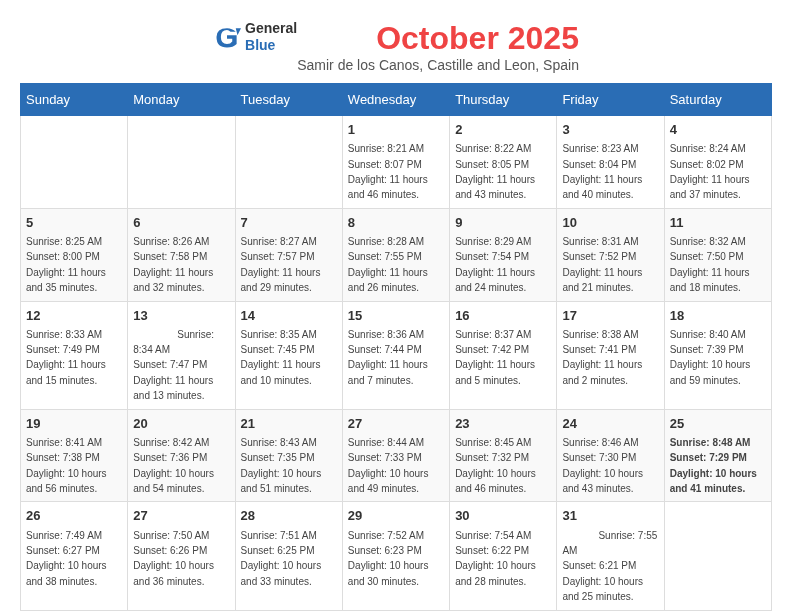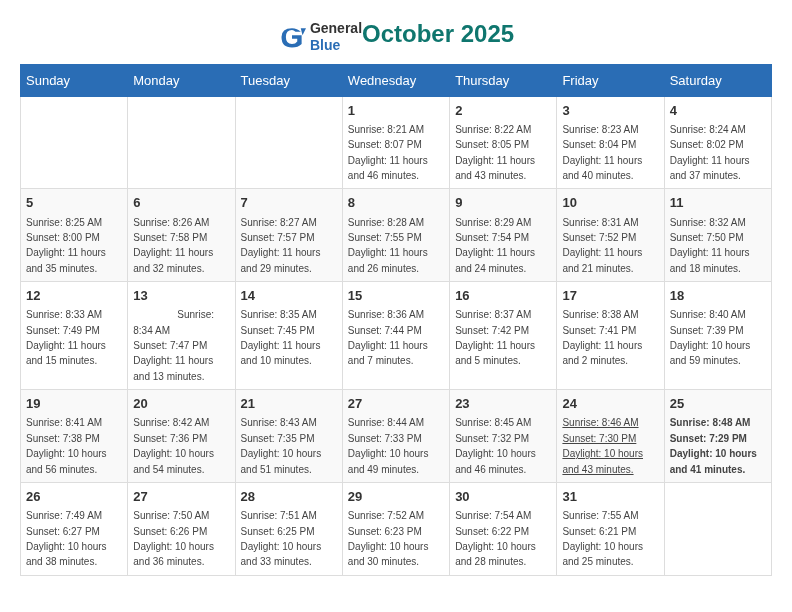--- a/index.html
+++ b/index.html
@@ -28,23 +28,23 @@
       color: #333;
     }
     .logo-icon {
       width: 28px;
       height: 28px;
     }
     .title-area {
       text-align: right;
     }
     .month-title {
-      font-size: 24px;
+      font-size: 32px;
       font-weight: bold;
-      color: #0f766e;
+      color: #ef4444;
     }
     .subtitle {
       font-size: 14px;
       color: #555;
     }
     table {
       width: 100%;
       border-collapse: collapse;
       font-size: 11px;
       border-radius: 20px;
@@ -99,20 +99,21 @@
       <path d="M4 16 Q4 6 16 6 Q22 6 26 10 L20 10 Q18 8 16 8 Q9 8 9 16 Q9 24 16 24 Q20 24 22 21 L22 18 L16 18 L16 14 L27 14 L27 24 Q23 28 16 28 Q4 28 4 16Z" fill="#2a6db5"></path>
       <path d="M26 6 L32 6 L28 14 L26 6Z" fill="#2a6db5"></path>
     </svg>
     <div class="logo-text">
       <div>General</div>
       <div style="color:#2a6db5;">Blue</div>
     </div>
   </div>
   <div class="title-area">
     <div class="month-title">October 2025</div>
+    <div class="subtitle">Samir de los Canos, Castille and Leon, Spain</div>
   </div>
 </div>
 
 <table>
   <thead>
     <tr>
     <th>Sunday</th>
         <th>Monday</th>
         <th>Tuesday</th>
         <th>Wednesday</th>
@@ -194,21 +195,21 @@
 Daylight: 10 hours and 54 minutes.</span></td>
         <td><span class="day-number">21</span><span class="day-info" style="white-space: pre-line;">Sunrise: 8:43 AM
 Sunset: 7:35 PM
 Daylight: 10 hours and 51 minutes.</span></td>
         <td><span class="day-number">27</span><span class="day-info" style="white-space: pre-line;">Sunrise: 8:44 AM
 Sunset: 7:33 PM
 Daylight: 10 hours and 49 minutes.</span></td>
         <td><span class="day-number">23</span><span class="day-info" style="white-space: pre-line;">Sunrise: 8:45 AM
 Sunset: 7:32 PM
 Daylight: 10 hours and 46 minutes.</span></td>
-        <td><span class="day-number">24</span><span class="day-info" style="white-space: pre-line; text-decoration: underline;">Sunrise: 8:46 AM
+        <td><span class="day-number">24</span><span class="day-info" style="white-space: pre-line;">Sunrise: 8:46 AM
 Sunset: 7:30 PM
 Daylight: 10 hours and 43 minutes.</span></td>
         <td><span class="day-number">25</span><span class="day-info" style="white-space: pre-line; font-weight: bold;">Sunrise: 8:48 AM
 Sunset: 7:29 PM
 Daylight: 10 hours and 41 minutes.</span></td>
       </tr>
       <tr>
         <td><span class="day-number">26</span><span class="day-info" style="white-space: pre-line;">Sunrise: 7:49 AM
 Sunset: 6:27 PM
 Daylight: 10 hours and 38 minutes.</span></td>
@@ -217,19 +218,19 @@
 Daylight: 10 hours and 36 minutes.</span></td>
         <td><span class="day-number">28</span><span class="day-info" style="white-space: pre-line;">Sunrise: 7:51 AM
 Sunset: 6:25 PM
 Daylight: 10 hours and 33 minutes.</span></td>
         <td><span class="day-number">29</span><span class="day-info" style="white-space: pre-line;">Sunrise: 7:52 AM
 Sunset: 6:23 PM
 Daylight: 10 hours and 30 minutes.</span></td>
         <td><span class="day-number">30</span><span class="day-info" style="white-space: pre-line; text-align: center;">Sunrise: 7:54 AM
 Sunset: 6:22 PM
 Daylight: 10 hours and 28 minutes.</span></td>
-        <td><span class="day-number">31</span><span class="day-info" style="white-space: pre-line;">Sunrise: 7:55 AM
+        <td><span class="day-number">31</span><span class="day-info" style="white-space: pre-line; margin-left: 36px;">Sunrise: 7:55 AM
 Sunset: 6:21 PM
 Daylight: 10 hours and 25 minutes.</span></td>
         <td class="empty-cell"></td>
       </tr>
     </tbody>
 </table>
 
 </body></html>

